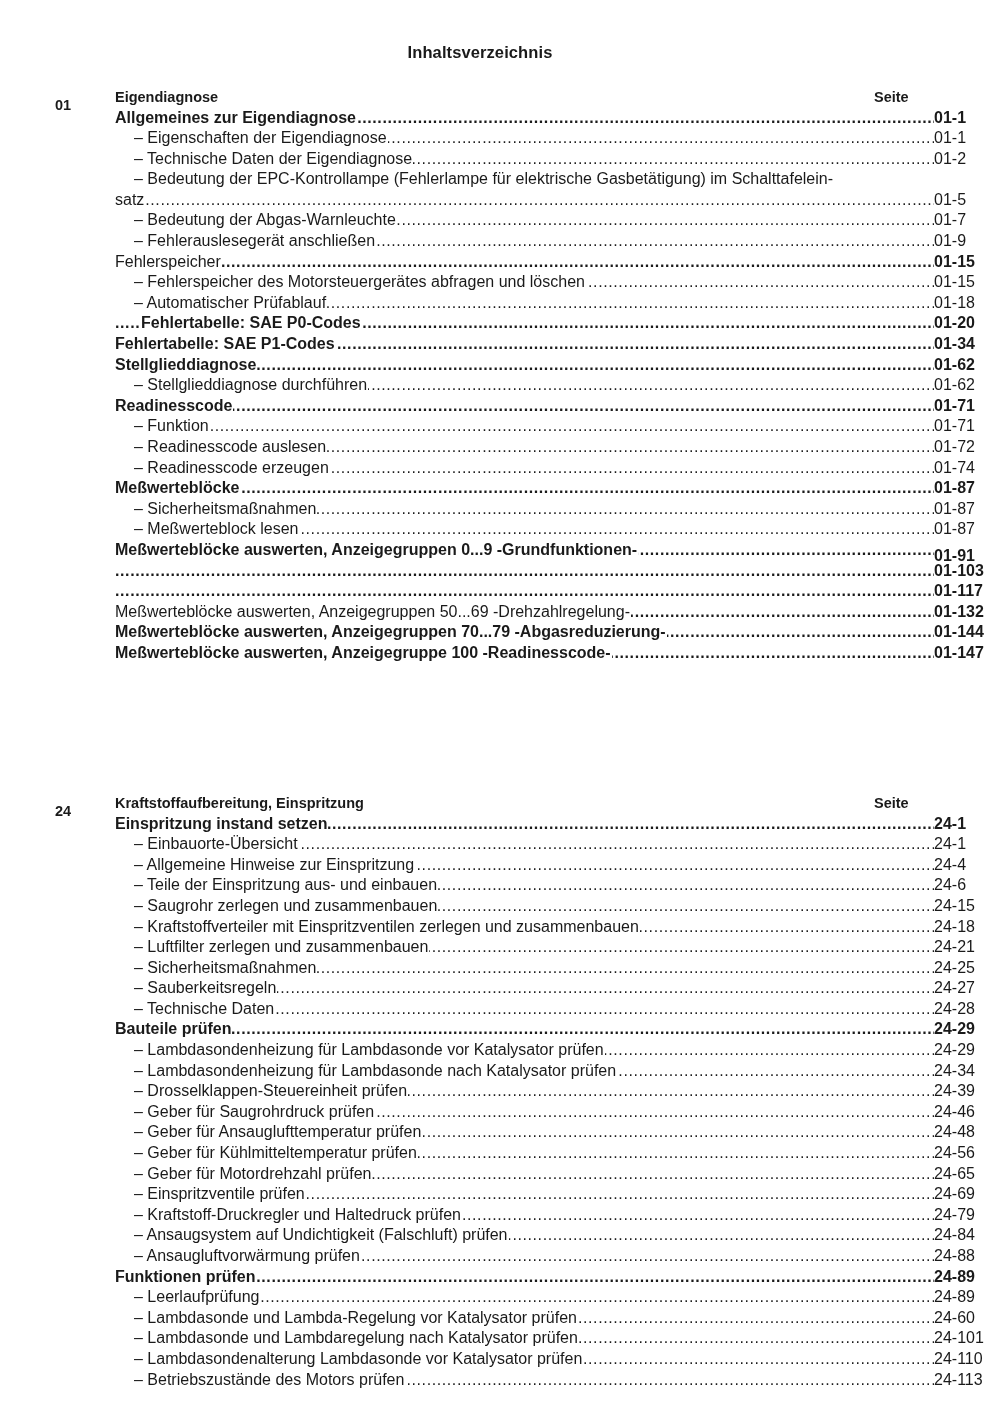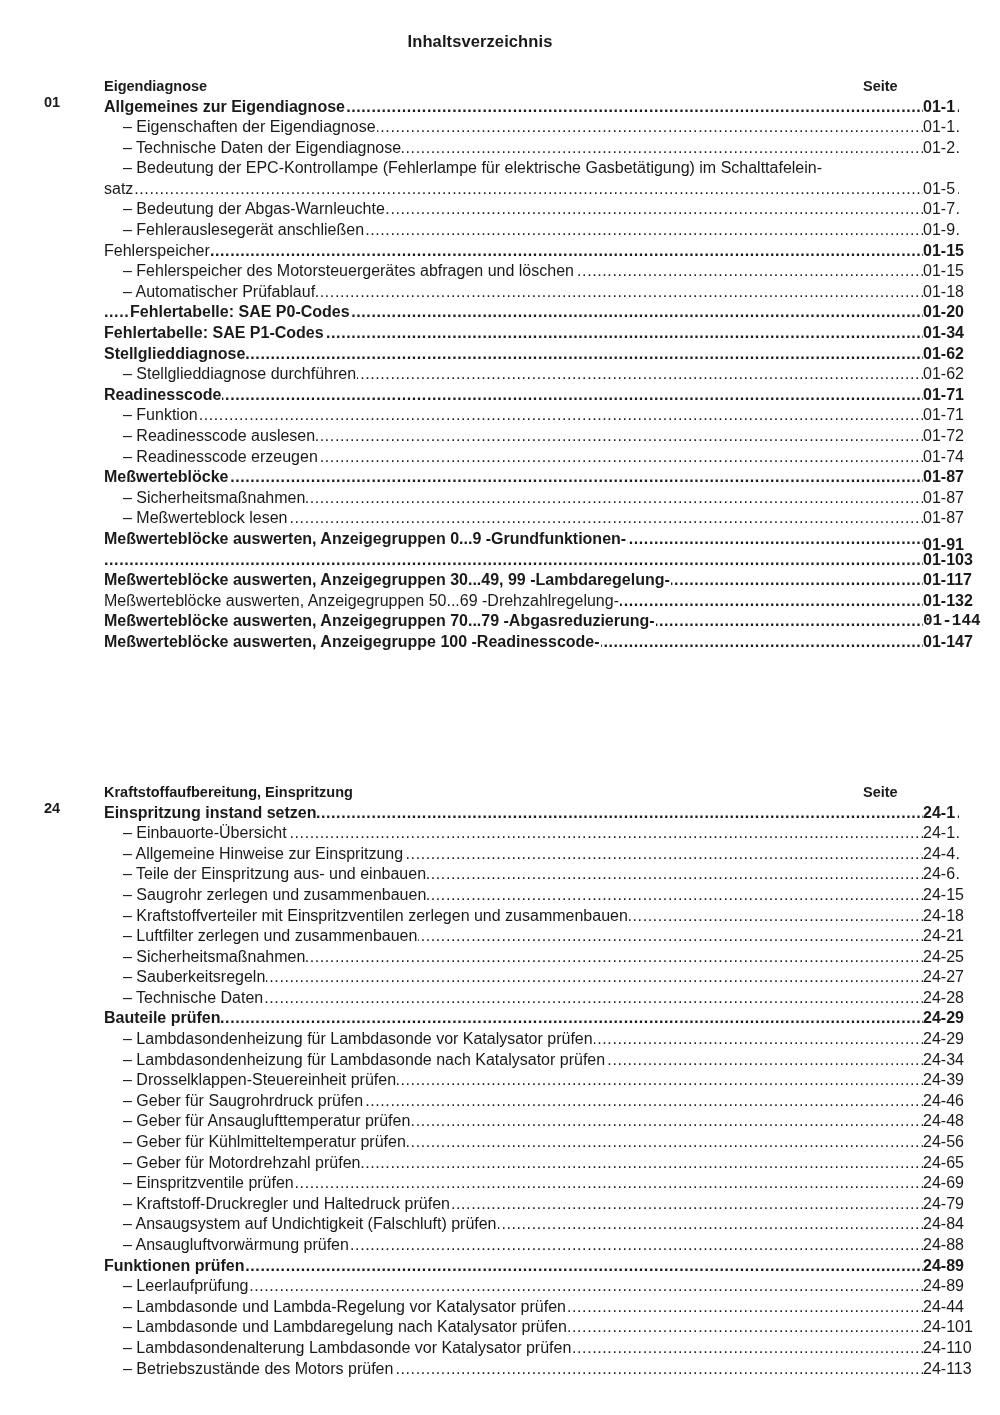--- a/index.html
+++ b/index.html
@@ -13,21 +13,21 @@
     height: 1415px;
     position: relative;
     font-family: "Liberation Sans", sans-serif;
     color: #1a1a1a;
     -webkit-font-smoothing: antialiased;
   }
 
   .page {
     position: absolute;
     inset: 0;
-    padding: 1px;
+    padding: 12px;
   }
 
   .doc-title {
     text-align: center;
     font-size: 16.5px;
     font-weight: bold;
     letter-spacing: 0.1px;
     padding-top: 32px;
     padding-right: 40px;
     line-height: 1;
@@ -46,21 +46,21 @@
   .sec-head {
     position: relative;
     height: 21px;
     font-size: 14.5px;
     font-weight: bold;
     line-height: 21px;
   }
   .sec-num {
     position: absolute;
     left: 0;
-    top: 16px;
+    top: 8px;
     width: 60px;
     font-size: 14.5px;
     font-weight: bold;
   }
   .sec-title {
     position: absolute;
     left: 60px;
     top: 0;
     font-size: 14.5px;
     font-weight: bold;
@@ -243,33 +243,32 @@
         <div class="rowline">
           <span class="t" style="font-weight: bold;">Meßwerteblöcke auswerten, Anzeigegruppen 0...9 -Grundfunktionen-</span>
           <span class="dots" style="font-weight: bold;">....................................................................................................................................................................................................................................................................</span>
           <span class="pg" style="font-weight: bold; margin-top: 6px;">01-91</span>
         </div>
         <div class="rowline">
           <span class="dots" style="font-weight: bold;">....................................................................................................................................................................................................................................................................</span>
           <span class="pg" style="font-weight: bold;">01-103</span>
         </div>
         <div class="rowline">
-          <span class="t" style="font-weight: bold;">Meßwerteblöcke auswerten, Anzeigegruppen 30...49, 99 -Lambdaregelung-</span>
           <span class="dots" style="font-weight: bold;">....................................................................................................................................................................................................................................................................</span>
           <span class="pg" style="font-weight: bold;">01-117</span>
         </div>
         <div class="rowline">
           <span class="t" style="font-weight: normal;">Meßwerteblöcke auswerten, Anzeigegruppen 50...69 -Drehzahlregelung-</span>
           <span class="dots" style="font-weight: bold;">....................................................................................................................................................................................................................................................................</span>
           <span class="pg" style="font-weight: bold;">01-132</span>
         </div>
         <div class="rowline">
           <span class="t" style="font-weight: bold;">Meßwerteblöcke auswerten, Anzeigegruppen 70...79 -Abgasreduzierung-</span>
           <span class="dots" style="font-weight: bold;">....................................................................................................................................................................................................................................................................</span>
-          <span class="pg" style="font-weight: bold; font-family: Liberation Mono, monospace;">01-144</span>
+          <span class="pg" style="font-weight: bold;">01-144</span>
         </div>
         <div class="rowline">
           <span class="t" style="font-weight: bold;">Meßwerteblöcke auswerten, Anzeigegruppe 100 -Readinesscode-</span>
           <span class="dots" style="font-weight: bold;">....................................................................................................................................................................................................................................................................</span>
           <span class="pg" style="font-weight: bold;">01-147</span>
         </div>
       </div>
   </div>
 
   <div class="section section-24">
@@ -395,21 +394,21 @@
           <span class="pg" style="font-weight: bold;">24-89</span>
         </div>
         <div class="rowline indent">
           <span class="t">– Leerlaufprüfung</span>
           <span class="dots">....................................................................................................................................................................................................................................................................</span>
           <span class="pg">24-89</span>
         </div>
         <div class="rowline indent">
           <span class="t">– Lambdasonde und Lambda-Regelung vor Katalysator prüfen</span>
           <span class="dots">....................................................................................................................................................................................................................................................................</span>
-          <span class="pg">24-44</span>
+          <span class="pg">24-60</span>
         </div>
         <div class="rowline indent">
           <span class="t">– Lambdasonde und Lambdaregelung nach Katalysator prüfen</span>
           <span class="dots">....................................................................................................................................................................................................................................................................</span>
           <span class="pg">24-101</span>
         </div>
         <div class="rowline indent">
           <span class="t">– Lambdasondenalterung Lambdasonde vor Katalysator prüfen</span>
           <span class="dots">....................................................................................................................................................................................................................................................................</span>
           <span class="pg">24-110</span>

